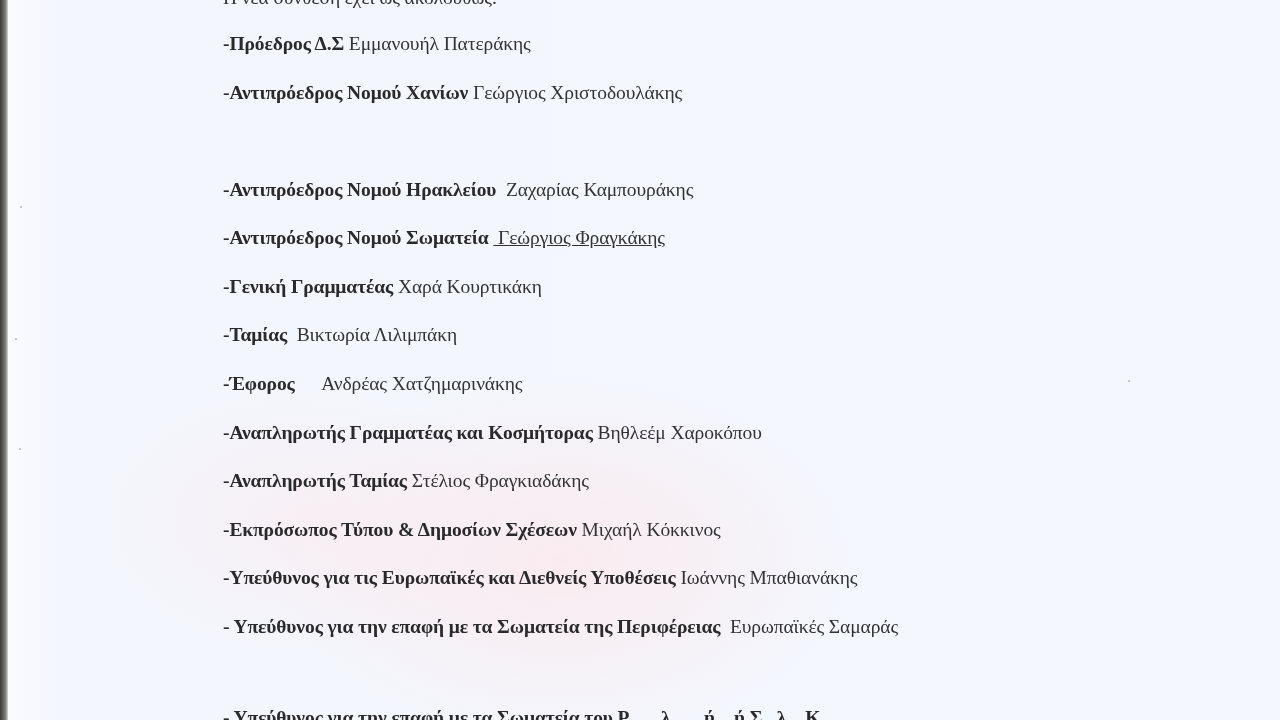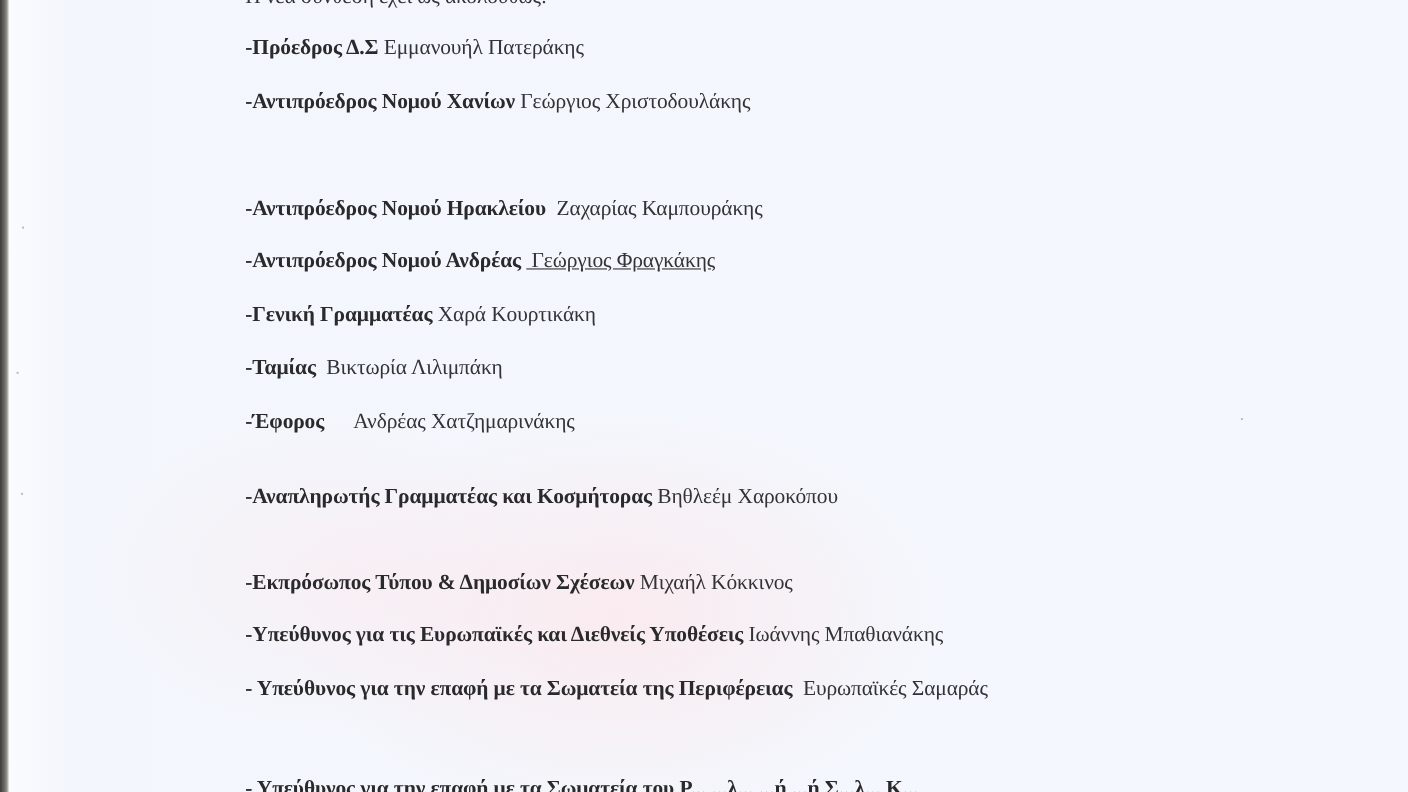--- a/index.html
+++ b/index.html
@@ -80,38 +80,42 @@
   </div>
   <div class="line" style="top:81px;">
     <span class="role">-Αντιπρόεδρος Νομού Χανίων</span>
     <span class="name">Γεώργιος Χριστοδουλάκης</span>
   </div>
   <div class="line" style="top:178px;">
     <span class="role">-Αντιπρόεδρος Νομού Ηρακλείου</span>
     <span class="name" style="white-space:pre;"> Ζαχαρίας Καμπουράκης</span>
   </div>
   <div class="line" style="top:226px;">
-    <span class="role">-Αντιπρόεδρος Νομού Ανδρέας</span>
+    <span class="role">-Αντιπρόεδρος Νομού Σωματεία</span>
     <span class="name" style="white-space:pre;text-decoration:underline;"> Γεώργιος Φραγκάκης</span>
   </div>
   <div class="line" style="top:275px;">
     <span class="role">-Γενική Γραμματέας</span>
     <span class="name">Χαρά Κουρτικάκη</span>
   </div>
   <div class="line" style="top:323px;">
     <span class="role">-Ταμίας</span>
     <span class="name" style="white-space:pre;text-align:right;"> Βικτωρία Λιλιμπάκη</span>
   </div>
   <div class="line" style="top:372px;">
     <span class="role">-Έφορος</span>
     <span class="name" style="white-space:pre;margin-left:18px;"> Ανδρέας Χατζημαρινάκης</span>
   </div>
-  <div class="line" style="top:440px;">
+  <div class="line" style="top:421px;">
     <span class="role">-Αναπληρωτής Γραμματέας και Κοσμήτορας</span>
     <span class="name">Βηθλεέμ Χαροκόπου</span>
+  </div>
+  <div class="line" style="top:469px;">
+    <span class="role">-Αναπληρωτής Ταμίας</span>
+    <span class="name">Στέλιος Φραγκιαδάκης</span>
   </div>
   <div class="line" style="top:518px;">
     <span class="role">-Εκπρόσωπος Τύπου &amp; Δημοσίων Σχέσεων</span>
     <span class="name">Μιχαήλ Κόκκινος</span>
   </div>
   <div class="line" style="top:566px;">
     <span class="role">-Υπεύθυνος για τις Ευρωπαϊκές και Διεθνείς Υποθέσεις</span>
     <span class="name">Ιωάννης Μπαθιανάκης</span>
   </div>
   <div class="line" style="top:615px;">

